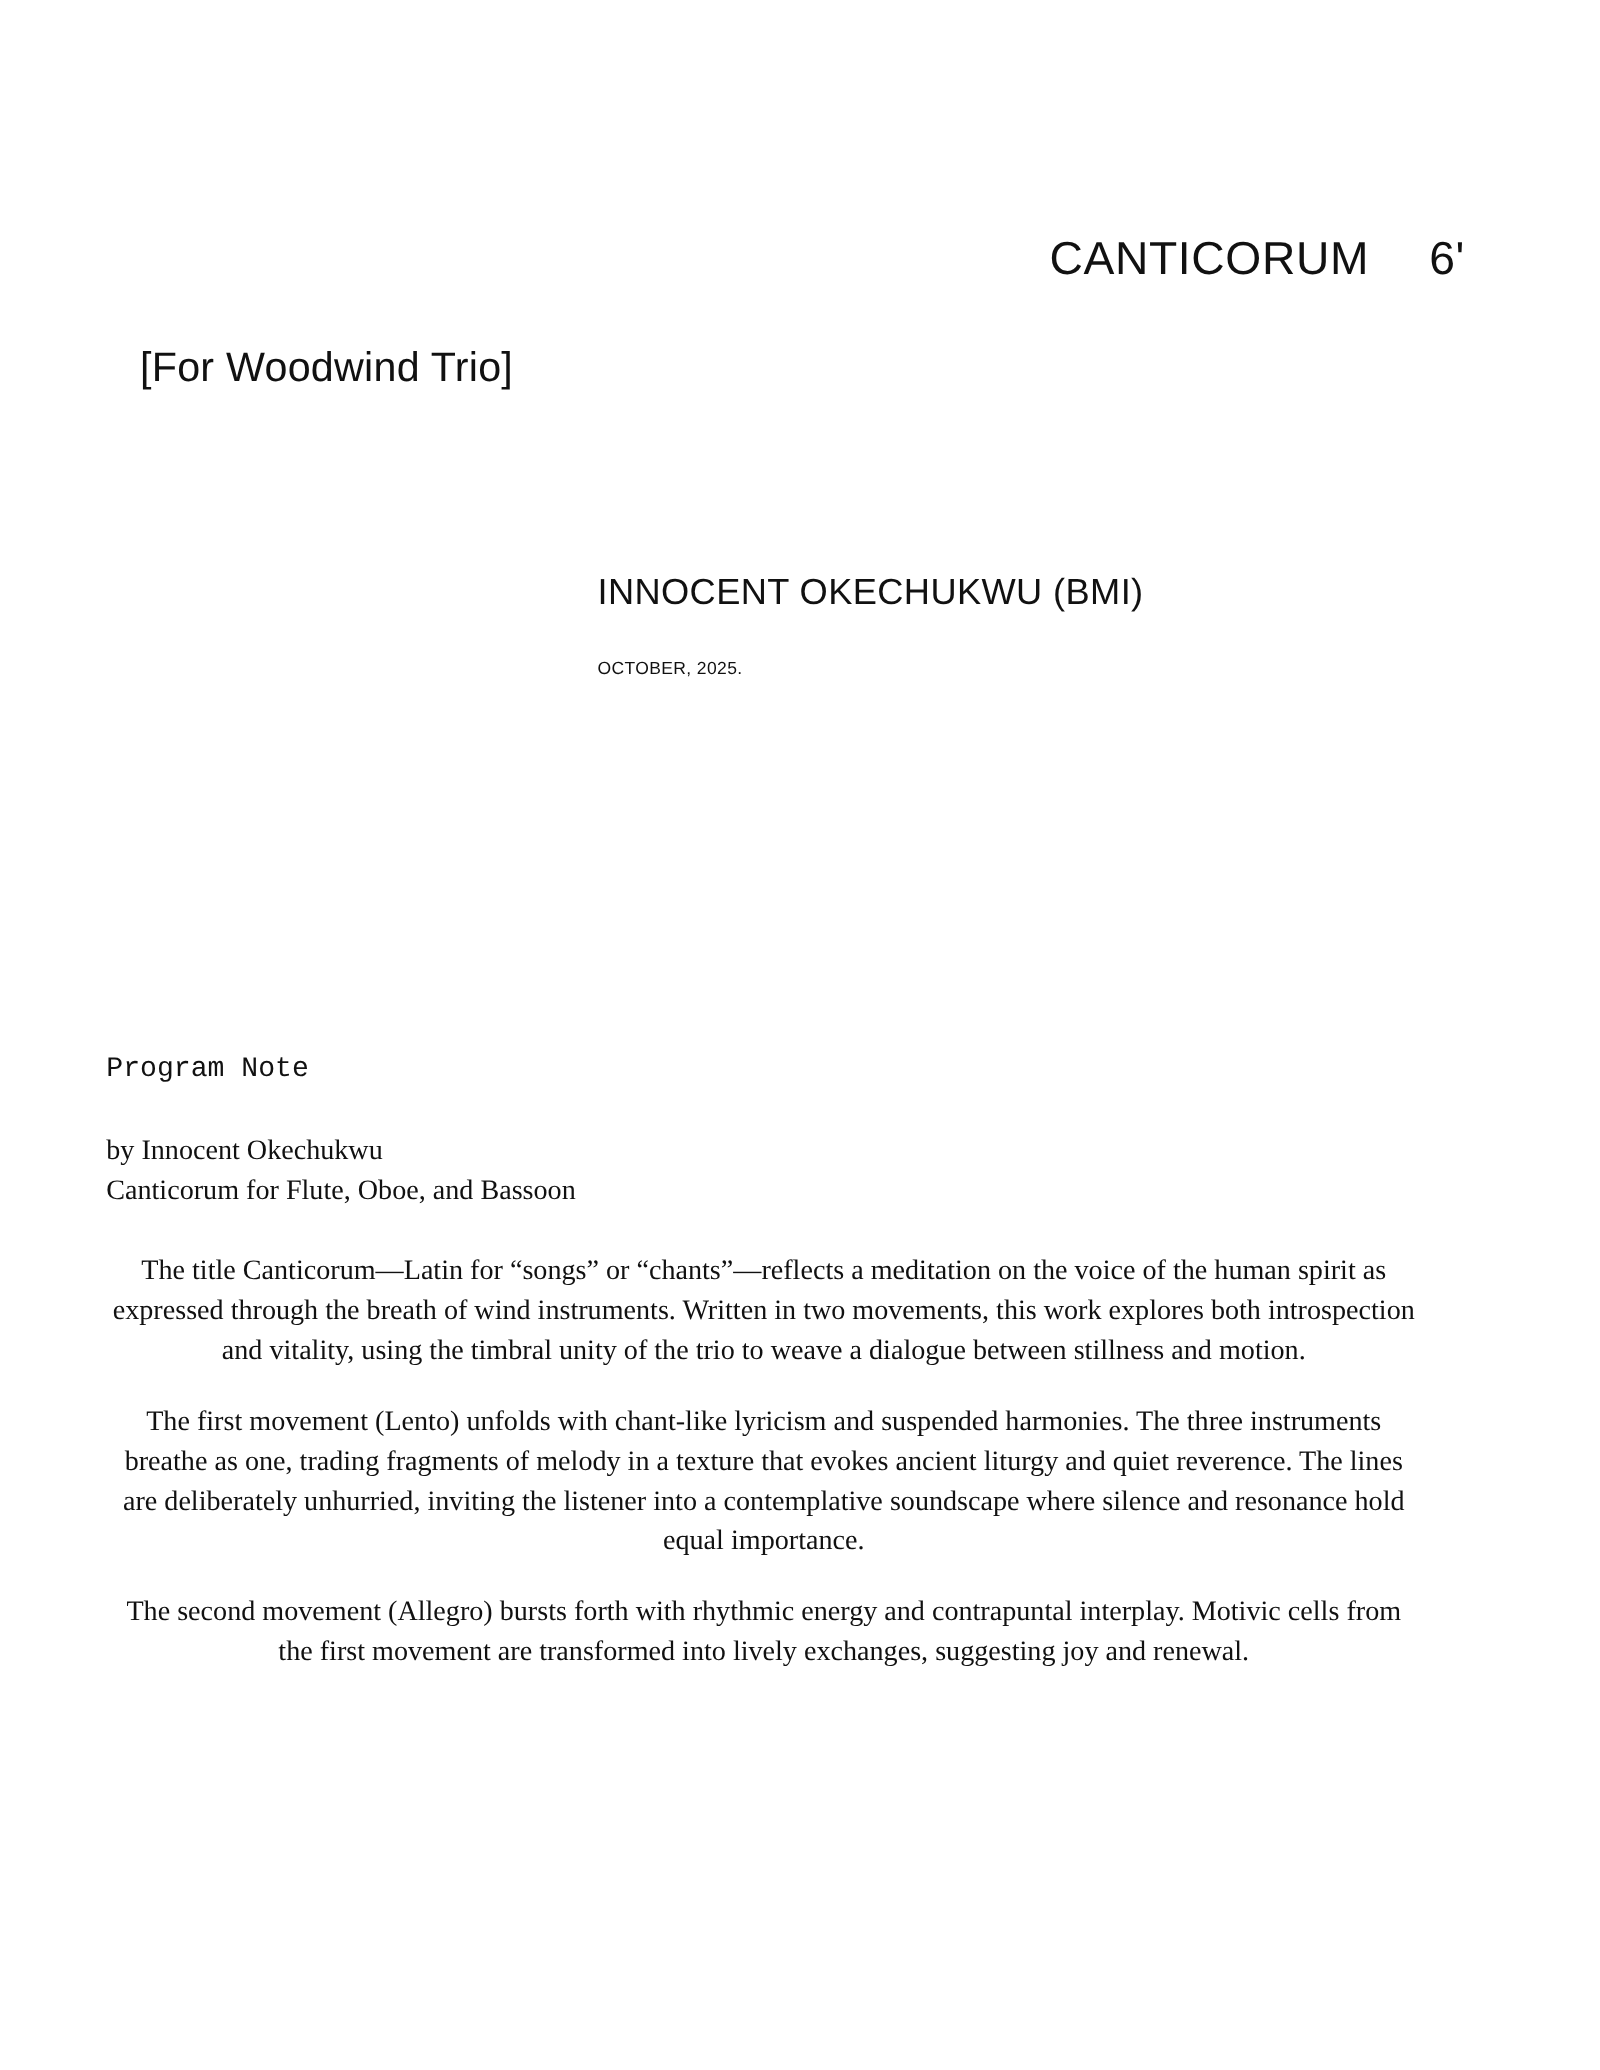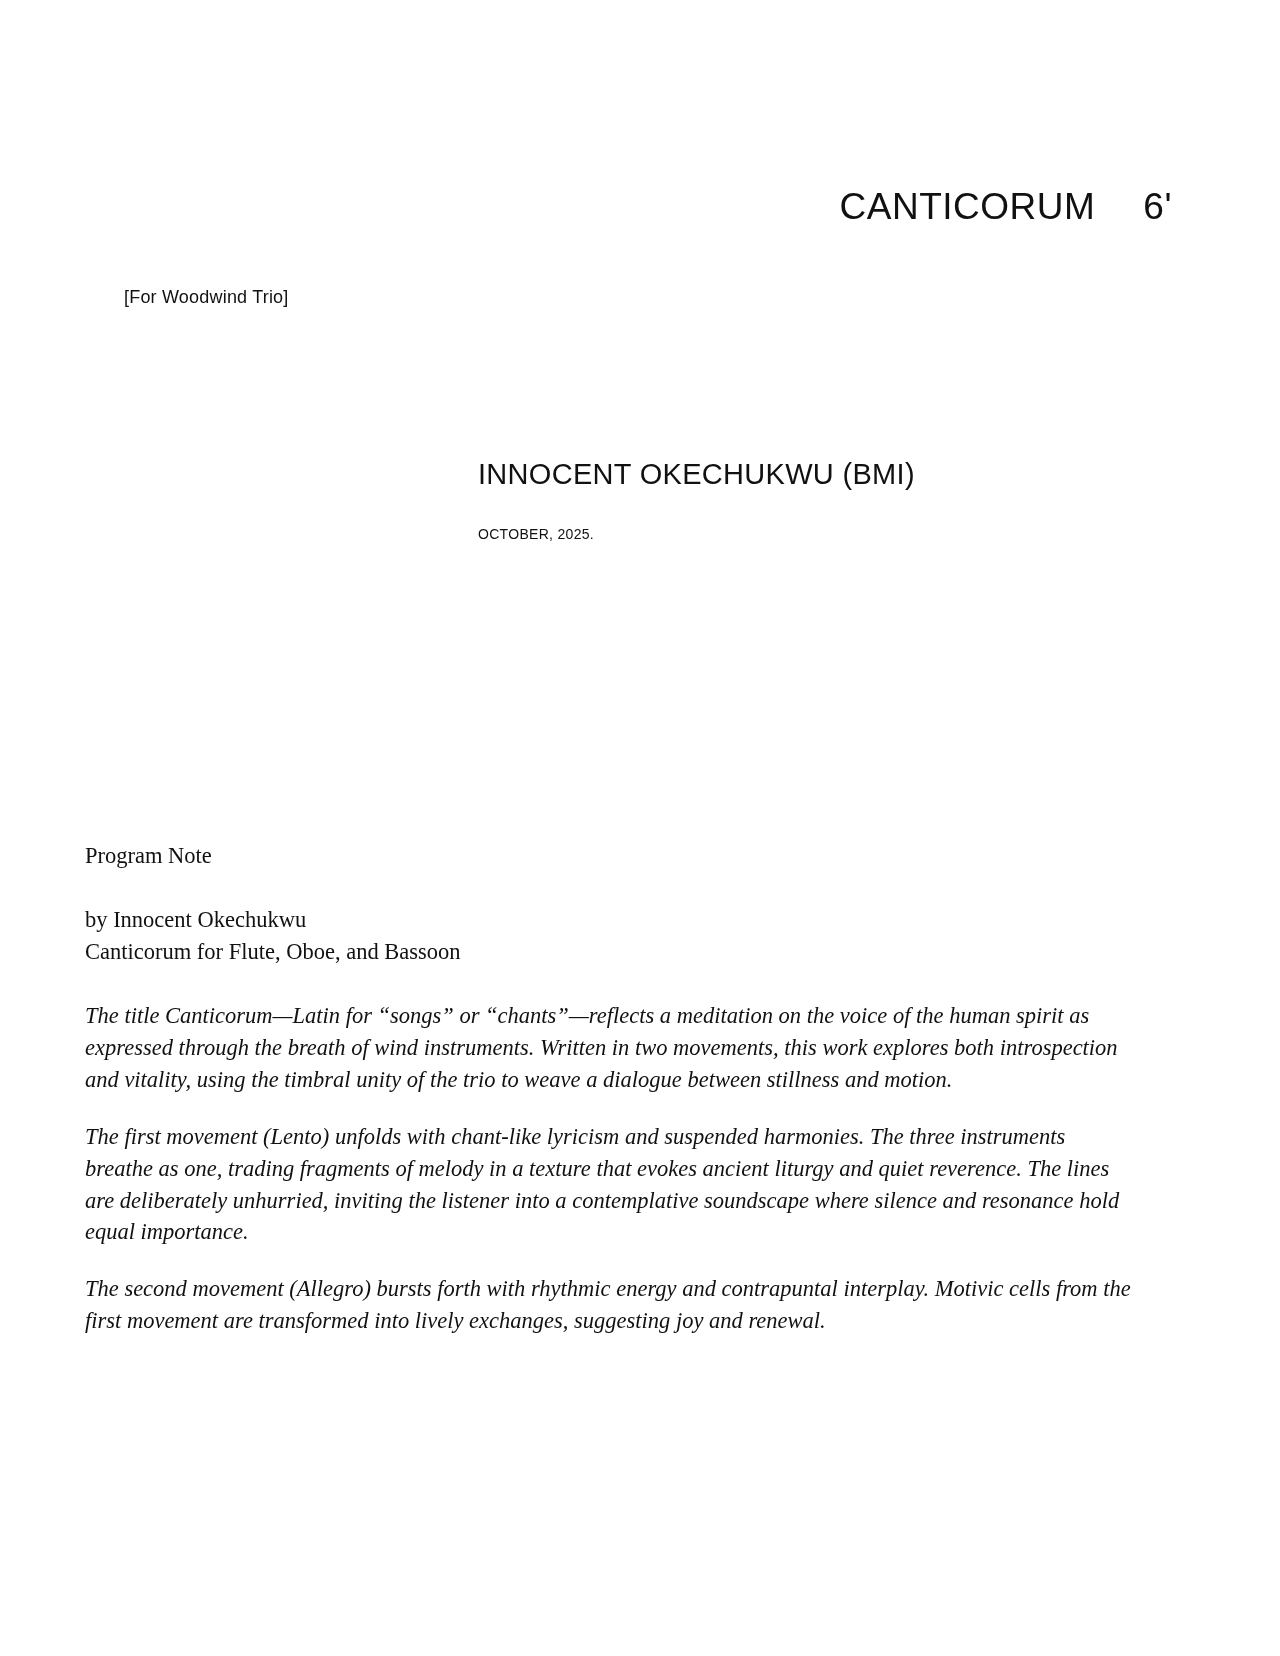--- a/index.html
+++ b/index.html
@@ -44,25 +44,25 @@
     display: inline-block;
     margin-left: 48px;
     font-family: "Liberation Sans", "DejaVu Sans", sans-serif;
     font-size: 37px;
     font-weight: 400;
     letter-spacing: 0.5px;
     color: #111111;
   }
   .instrumentation {
     font-family: "Liberation Sans", "DejaVu Sans", sans-serif;
-    font-size: 18px;
+    font-size: 33px;
     font-weight: 400;
     letter-spacing: 0.2px;
     color: #111111;
-    margin: 12px;
+    margin: 0;
     position: absolute;
     left: 0;
     top: 89px;
     white-space: nowrap;
   }
 
   
   .composer-block {
     position: absolute;
     left: 478px;
@@ -99,33 +99,33 @@
     width: 1052px;
     font-family: "Liberation Serif", "DejaVu Serif", serif;
     font-size: 22.5px;
     line-height: 1.42;
     color: #111111;
   }
   .pn-heading {
     margin: 0 0 32px 0;
     font-size: 22.5px;
     font-weight: 400;
+    font-family: Liberation Mono, monospace;
   }
   .pn-credit {
     margin: 0 0 32px 0;
   }
   .pn-credit div {
     margin: 0;
     line-height: 1.42;
   }
   .pn-para {
     margin: 0 0 25px 0;
-    text-align: left;
+    text-align: center;
     hyphens: none;
-    font-style: italic;
   }
   .pn-para:last-child {
     margin-bottom: 0;
   }
 </style>
 </head>
 <body>
 
 <div class="page">
 

